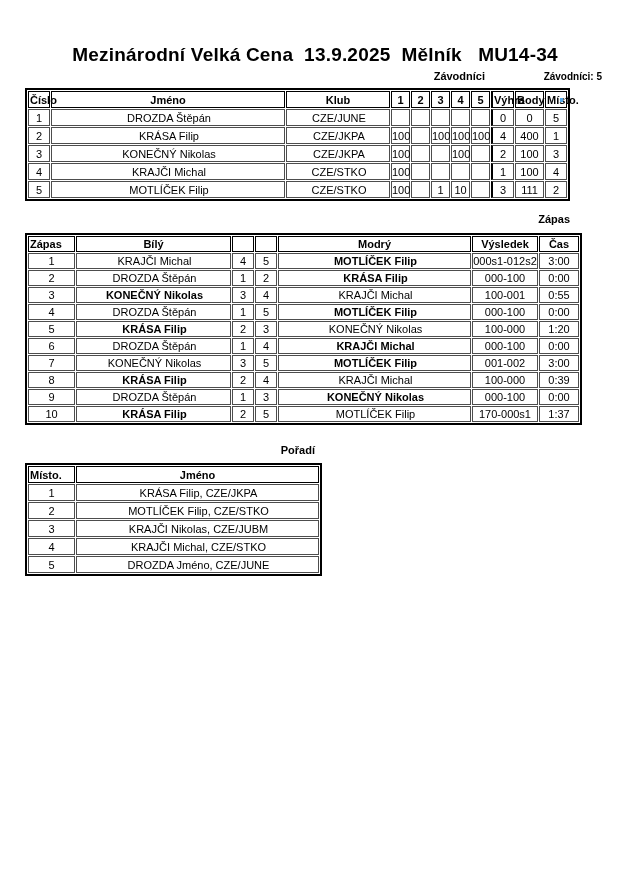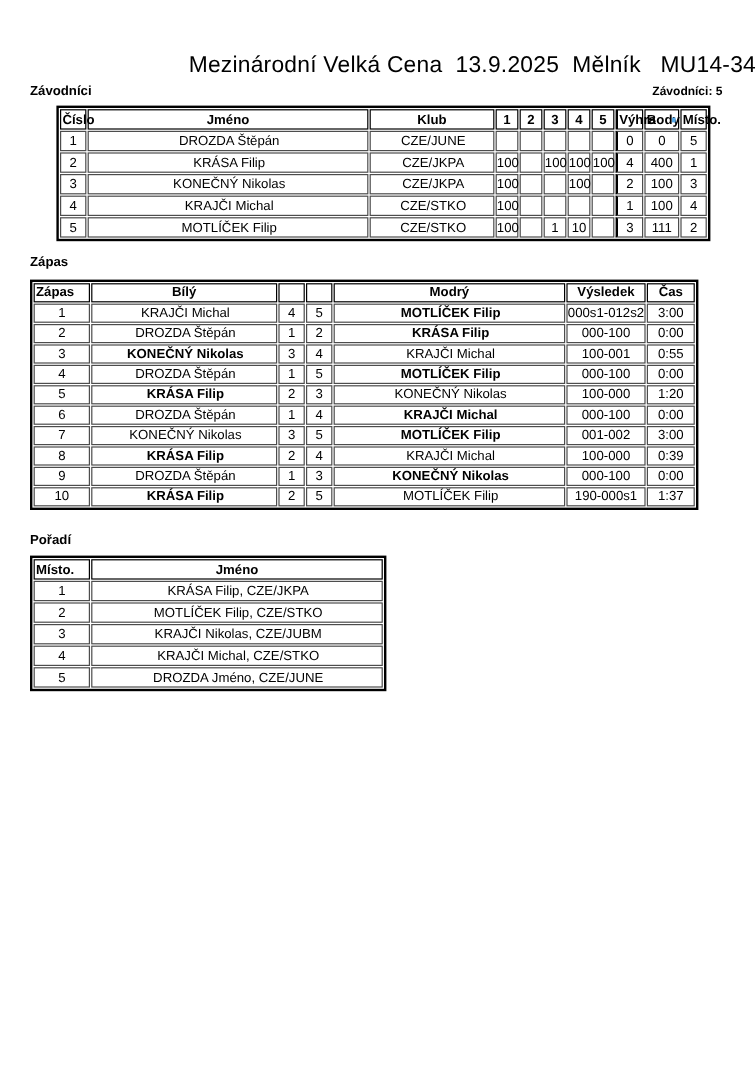--- a/index.html
+++ b/index.html
@@ -1,34 +1,34 @@
 <!DOCTYPE html>
 <html><head>
 <meta charset="utf-8">
 <style>
   html,body { margin:0; padding:0; }
   body {
     width:630px; height:891px; background:#ffffff; color:#000;
     font-family:"Liberation Sans", sans-serif; position:relative; overflow:hidden;
   }
   .title {
-    position:absolute; top:44px; left:0; width:630px; text-align:right;
-    font-size:19px; font-weight:normal; white-space:pre; letter-spacing:0.2px;
+    position:absolute; top:44px; left:0; width:630px; text-align:center;
+    font-size:19px; font-weight:bold; white-space:pre; letter-spacing:0.2px;
   }
-  .sec-label { position:absolute; font-size:11px; font-weight:bold; text-align:left; }
+  .sec-label { position:absolute; font-size:11px; font-weight:bold; text-align:right; }
   #lbl-competitors { top:70px; left:25px; width:460px; }
   #lbl-count { position:absolute; top:71px; right:28px; font-size:10px; font-weight:bold; }
   #lbl-matches { top:213px; left:25px; width:545px; }
   #lbl-ranking { top:444px; left:25px; width:290px; }
 
   table {
     position:absolute; border-collapse:separate; border-spacing:1px;
     table-layout:fixed; background:#fff; border:2px solid #000;
   }
-  #competitors { top:88px; left:25px; width:529px;margin-left:22px; }
+  #competitors { top:88px; left:25px; width:529px; }
   #matches     { top:233px; left:25px; width:545px; }
   #ranking     { top:463px; left:25px; width:290px; }
 
   th, td {
     border:1px solid #4d4d4d; font-size:11px; height:15px; padding:0 2px;
     white-space:nowrap; overflow:visible; font-weight:normal; background:transparent;
   }
   th { border-color:#000; font-weight:bold; }
   #matches th, #matches td { height:14px; }
   .c { text-align:center; padding:0; }
@@ -248,21 +248,21 @@
         <td class="l bold">KONEČNÝ Nikolas</td>
         <td class="c">000-100</td>
         <td class="c">0:00</td>
       </tr>
       <tr>
         <td class="c">10</td>
         <td class="l bold">KRÁSA Filip</td>
         <td class="c">2</td>
         <td class="c">5</td>
         <td class="l">MOTLÍČEK Filip</td>
-        <td class="c">190-000s1</td>
+        <td class="c">170-000s1</td>
         <td class="c">1:37</td>
       </tr>
     </tbody>
 </table>
 
 <div id="lbl-ranking" class="sec-label">Pořadí</div>
 
 <table id="ranking">
   <colgroup>
       <col style="width:47px">

